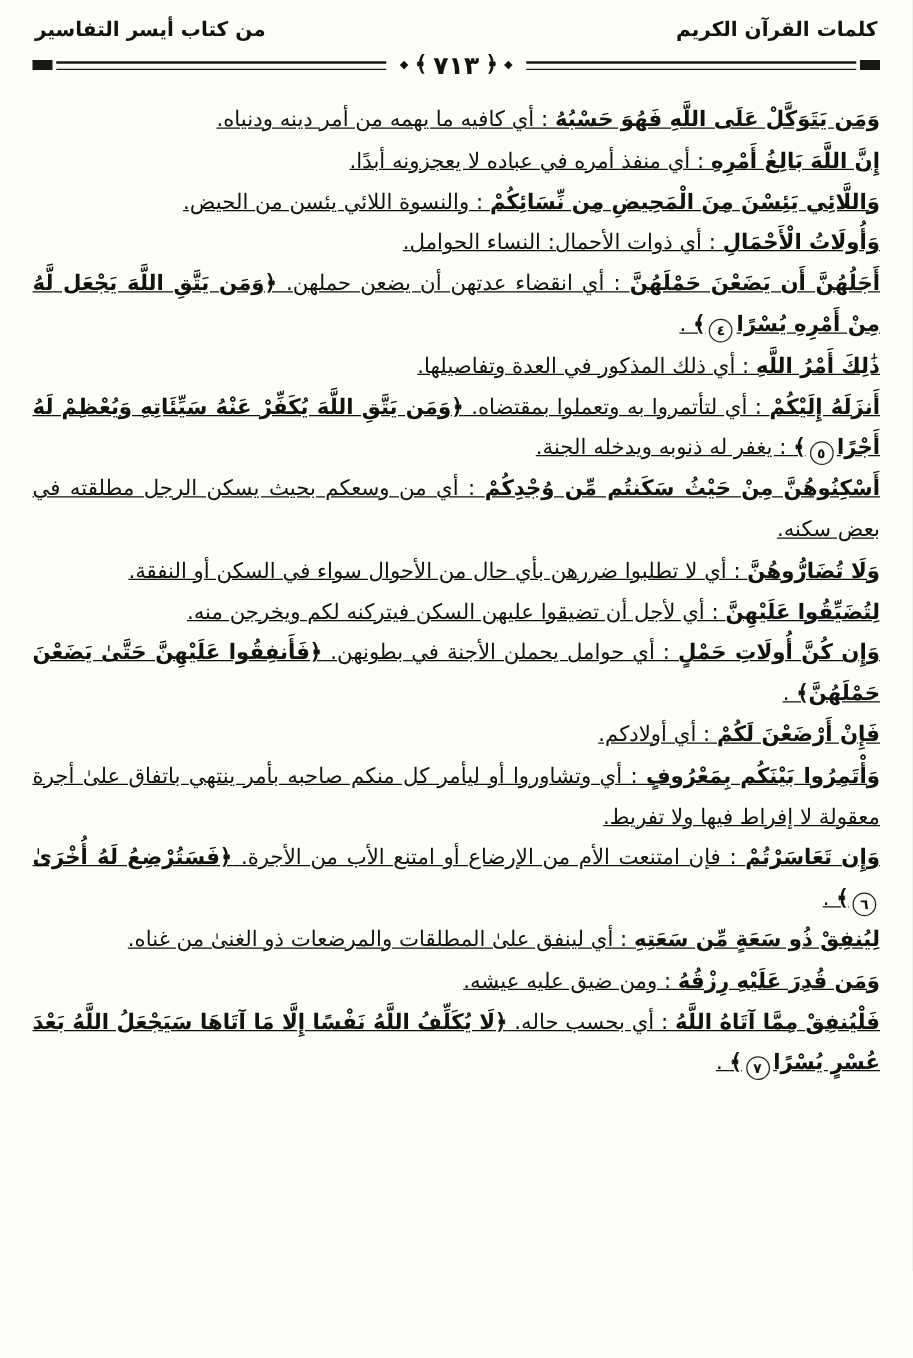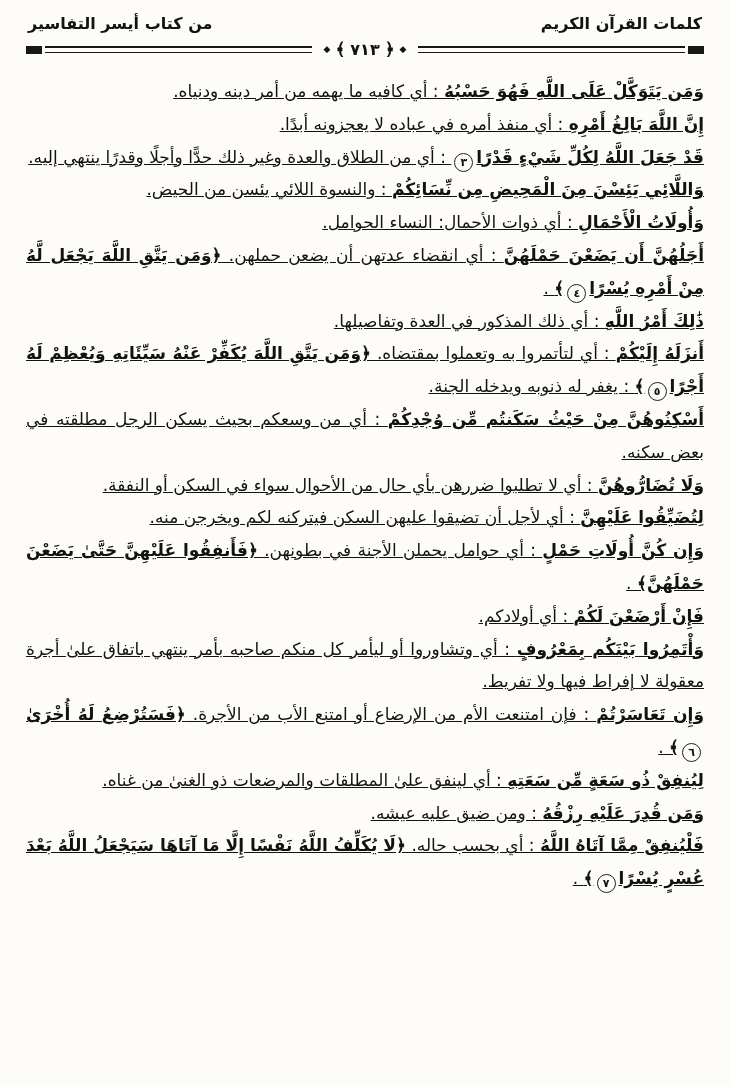--- a/index.html
+++ b/index.html
@@ -40,21 +40,21 @@
     flex: 0 0 auto;
     display: flex;
     align-items: center;
     direction: rtl;
     gap: 5px;
     padding: 0 8px;
     font-weight: 700;
   }
   .wing { font-size: 17px; line-height: 1; }
   .leaf { font-size: 9px; line-height: 1; }
-  .pagenum { font-size: 16px; letter-spacing: 1px; }
+  .pagenum { font-size: 20px; letter-spacing: 1px; }
   main {
     direction: rtl;
     font-size: 17px;
     line-height: 1.93;
     text-align: justify;
     text-decoration: underline;
   }
   .para { margin: 0; }
   .quran { font-weight: 700; }
   .plain { font-weight: 400; }
@@ -93,21 +93,20 @@
       <span class="wing">﴾</span>
       <span class="leaf">◆</span>
     </span>
     <span class="line"></span>
     <span class="cap"></span>
   </div>
 
   <main id="body-text">
       <p class="para"><span class="quran">وَمَن يَتَوَكَّلْ عَلَى اللَّهِ فَهُوَ حَسْبُهُ</span><span class="plain"> : أي كافيه ما يهمه من أمر دينه ودنياه.</span></p>
       <p class="para"><span class="quran">إِنَّ اللَّهَ بَالِغُ أَمْرِهِ</span><span class="plain"> : أي منفذ أمره في عباده لا يعجزونه أبدًا.</span></p>
-      <p class="para"><span class="quran">قَدْ جَعَلَ اللَّهُ لِكُلِّ شَيْءٍ قَدْرًا</span><span class="aya">٣</span><span class="plain"> : أي من الطلاق والعدة وغير ذلك حدًّا وأجلًا وقدرًا ينتهي إليه.</span></p>
       <p class="para"><span class="quran">وَاللَّائِي يَئِسْنَ مِنَ الْمَحِيضِ مِن نِّسَائِكُمْ</span><span class="plain"> : والنسوة اللائي يئسن من الحيض.</span></p>
       <p class="para"><span class="quran">وَأُولَاتُ الْأَحْمَالِ</span><span class="plain"> : أي ذوات الأحمال: النساء الحوامل.</span></p>
       <p class="para"><span class="quran">أَجَلُهُنَّ أَن يَضَعْنَ حَمْلَهُنَّ</span><span class="plain"> : أي انقضاء عدتهن أن يضعن حملهن. </span><span class="quran">﴿وَمَن يَتَّقِ اللَّهَ يَجْعَل لَّهُ مِنْ أَمْرِهِ يُسْرًا</span><span class="aya">٤</span><span class="quran">﴾</span><span class="plain"> .</span></p>
       <p class="para"><span class="quran">ذَٰلِكَ أَمْرُ اللَّهِ</span><span class="plain"> : أي ذلك المذكور في العدة وتفاصيلها.</span></p>
       <p class="para"><span class="quran">أَنزَلَهُ إِلَيْكُمْ</span><span class="plain"> : أي لتأتمروا به وتعملوا بمقتضاه. </span><span class="quran">﴿وَمَن يَتَّقِ اللَّهَ يُكَفِّرْ عَنْهُ سَيِّئَاتِهِ وَيُعْظِمْ لَهُ أَجْرًا</span><span class="aya">٥</span><span class="quran">﴾</span><span class="plain"> : يغفر له ذنوبه ويدخله الجنة.</span></p>
       <p class="para"><span class="quran">أَسْكِنُوهُنَّ مِنْ حَيْثُ سَكَنتُم مِّن وُجْدِكُمْ</span><span class="plain"> : أي من وسعكم بحيث يسكن الرجل مطلقته في بعض سكنه.</span></p>
       <p class="para"><span class="quran">وَلَا تُضَارُّوهُنَّ</span><span class="plain"> : أي لا تطلبوا ضررهن بأي حال من الأحوال سواء في السكن أو النفقة.</span></p>
       <p class="para"><span class="quran">لِتُضَيِّقُوا عَلَيْهِنَّ</span><span class="plain"> : أي لأجل أن تضيقوا عليهن السكن فيتركنه لكم ويخرجن منه.</span></p>
       <p class="para"><span class="quran">وَإِن كُنَّ أُولَاتِ حَمْلٍ</span><span class="plain"> : أي حوامل يحملن الأجنة في بطونهن. </span><span class="quran">﴿فَأَنفِقُوا عَلَيْهِنَّ حَتَّىٰ يَضَعْنَ حَمْلَهُنَّ﴾</span><span class="plain"> .</span></p>
       <p class="para"><span class="quran">فَإِنْ أَرْضَعْنَ لَكُمْ</span><span class="plain"> : أي أولادكم.</span></p>

